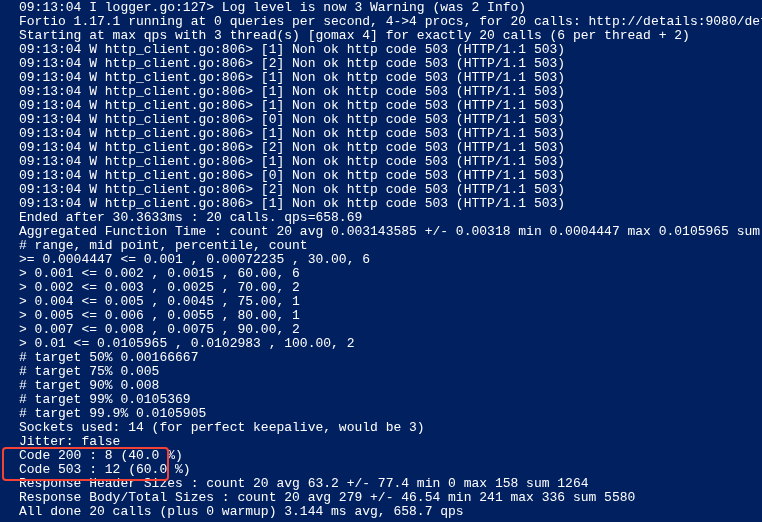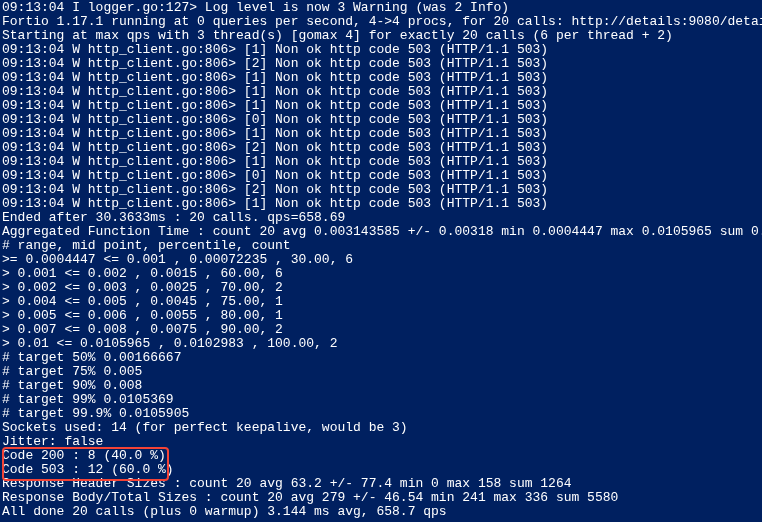--- a/index.html
+++ b/index.html
@@ -1,16 +1,16 @@
 <!DOCTYPE html>
 <html><head>
 <meta charset="utf-8">
 <style>
   html,body{margin:0;padding:0;background:#002060;color:#fff;font-family:"Consolas","Courier New",monospace;font-size:13px;line-height:14px;width:762px;height:522px;overflow:hidden}
-  .term{padding:1px 2px;white-space:pre}
+  .term{padding:1px 19px;white-space:pre}
   .line{display:block}
   .box{position:absolute;left:2px;top:447px;width:163px;height:30px;border:2px solid #f44336;border-radius:4px;pointer-events:none}
   .wrap{position:relative}
 </style>
 </head>
 <body>
 
 <div class="wrap">
   <div class="term" id="term"><span class="line">09:13:04 I logger.go:127&gt; Log level is now 3 Warning (was 2 Info)</span><span class="line">Fortio 1.17.1 running at 0 queries per second, 4-&gt;4 procs, for 20 calls: http://details:9080/details/0</span><span class="line">Starting at max qps with 3 thread(s) [gomax 4] for exactly 20 calls (6 per thread + 2)</span><span class="line">09:13:04 W http_client.go:806&gt; [1] Non ok http code 503 (HTTP/1.1 503)</span><span class="line">09:13:04 W http_client.go:806&gt; [2] Non ok http code 503 (HTTP/1.1 503)</span><span class="line">09:13:04 W http_client.go:806&gt; [1] Non ok http code 503 (HTTP/1.1 503)</span><span class="line">09:13:04 W http_client.go:806&gt; [1] Non ok http code 503 (HTTP/1.1 503)</span><span class="line">09:13:04 W http_client.go:806&gt; [1] Non ok http code 503 (HTTP/1.1 503)</span><span class="line">09:13:04 W http_client.go:806&gt; [0] Non ok http code 503 (HTTP/1.1 503)</span><span class="line">09:13:04 W http_client.go:806&gt; [1] Non ok http code 503 (HTTP/1.1 503)</span><span class="line">09:13:04 W http_client.go:806&gt; [2] Non ok http code 503 (HTTP/1.1 503)</span><span class="line">09:13:04 W http_client.go:806&gt; [1] Non ok http code 503 (HTTP/1.1 503)</span><span class="line">09:13:04 W http_client.go:806&gt; [0] Non ok http code 503 (HTTP/1.1 503)</span><span class="line">09:13:04 W http_client.go:806&gt; [2] Non ok http code 503 (HTTP/1.1 503)</span><span class="line">09:13:04 W http_client.go:806&gt; [1] Non ok http code 503 (HTTP/1.1 503)</span><span class="line">Ended after 30.3633ms : 20 calls. qps=658.69</span><span class="line">Aggregated Function Time : count 20 avg 0.003143585 +/- 0.00318 min 0.0004447 max 0.0105965 sum 0.0628717</span><span class="line"># range, mid point, percentile, count</span><span class="line">&gt;= 0.0004447 &lt;= 0.001 , 0.00072235 , 30.00, 6</span><span class="line">&gt; 0.001 &lt;= 0.002 , 0.0015 , 60.00, 6</span><span class="line">&gt; 0.002 &lt;= 0.003 , 0.0025 , 70.00, 2</span><span class="line">&gt; 0.004 &lt;= 0.005 , 0.0045 , 75.00, 1</span><span class="line">&gt; 0.005 &lt;= 0.006 , 0.0055 , 80.00, 1</span><span class="line">&gt; 0.007 &lt;= 0.008 , 0.0075 , 90.00, 2</span><span class="line">&gt; 0.01 &lt;= 0.0105965 , 0.0102983 , 100.00, 2</span><span class="line"># target 50% 0.00166667</span><span class="line"># target 75% 0.005</span><span class="line"># target 90% 0.008</span><span class="line"># target 99% 0.0105369</span><span class="line"># target 99.9% 0.0105905</span><span class="line">Sockets used: 14 (for perfect keepalive, would be 3)</span><span class="line">Jitter: false</span><span class="line">Code 200 : 8 (40.0 %)</span><span class="line">Code 503 : 12 (60.0 %)</span><span class="line">Response Header Sizes : count 20 avg 63.2 +/- 77.4 min 0 max 158 sum 1264</span><span class="line">Response Body/Total Sizes : count 20 avg 279 +/- 46.54 min 241 max 336 sum 5580</span><span class="line">All done 20 calls (plus 0 warmup) 3.144 ms avg, 658.7 qps</span></div>
   <div class="box"></div>

